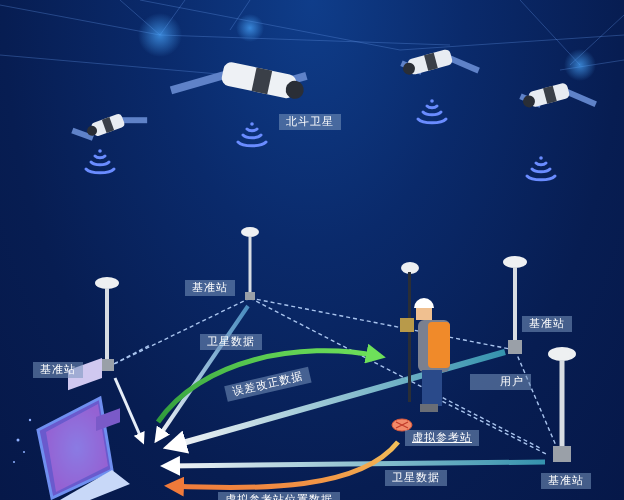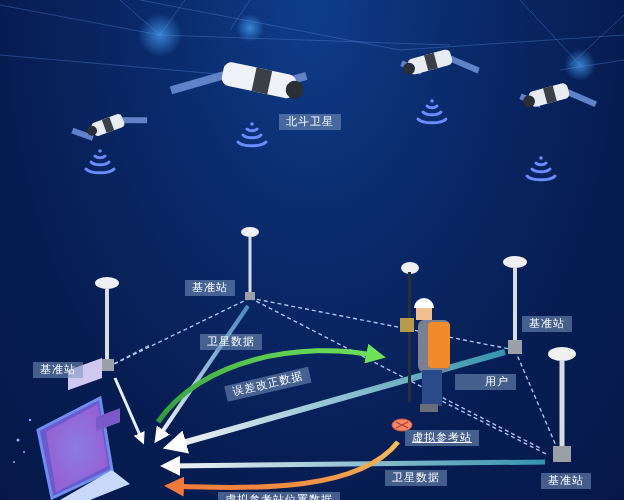--- a/index.html
+++ b/index.html
@@ -200,18 +200,18 @@
     </g>
   </svg>
 
   <div class="label" style="left:279px;top:114px;">北斗卫星</div>
   <div class="label" style="left:185px;top:280px;">基准站</div>
   <div class="label" style="left:33px;top:362px;">基准站</div>
   <div class="label" style="left:522px;top:316px;">基准站</div>
   <div class="label" style="left:541px;top:473px;">基准站</div>
   <div class="label" style="left:200px;top:334px;">卫星数据</div>
   <div class="label rot" style="left:226px;top:386px;transform:rotate(-13deg);">误差改正数据</div>
-  <div class="label" style="left:455px;top:374px;padding-left:30px;">用户</div>
+  <div class="label" style="left:470px;top:374px;padding-left:30px;">用户</div>
   <div class="label" style="left:405px;top:430px;text-decoration:underline;">虚拟参考站</div>
   <div class="label" style="left:385px;top:470px;">卫星数据</div>
   <div class="label" style="left:218px;top:492px;">虚拟参考站位置数据</div>
 
 </div>
 
 </body></html>

